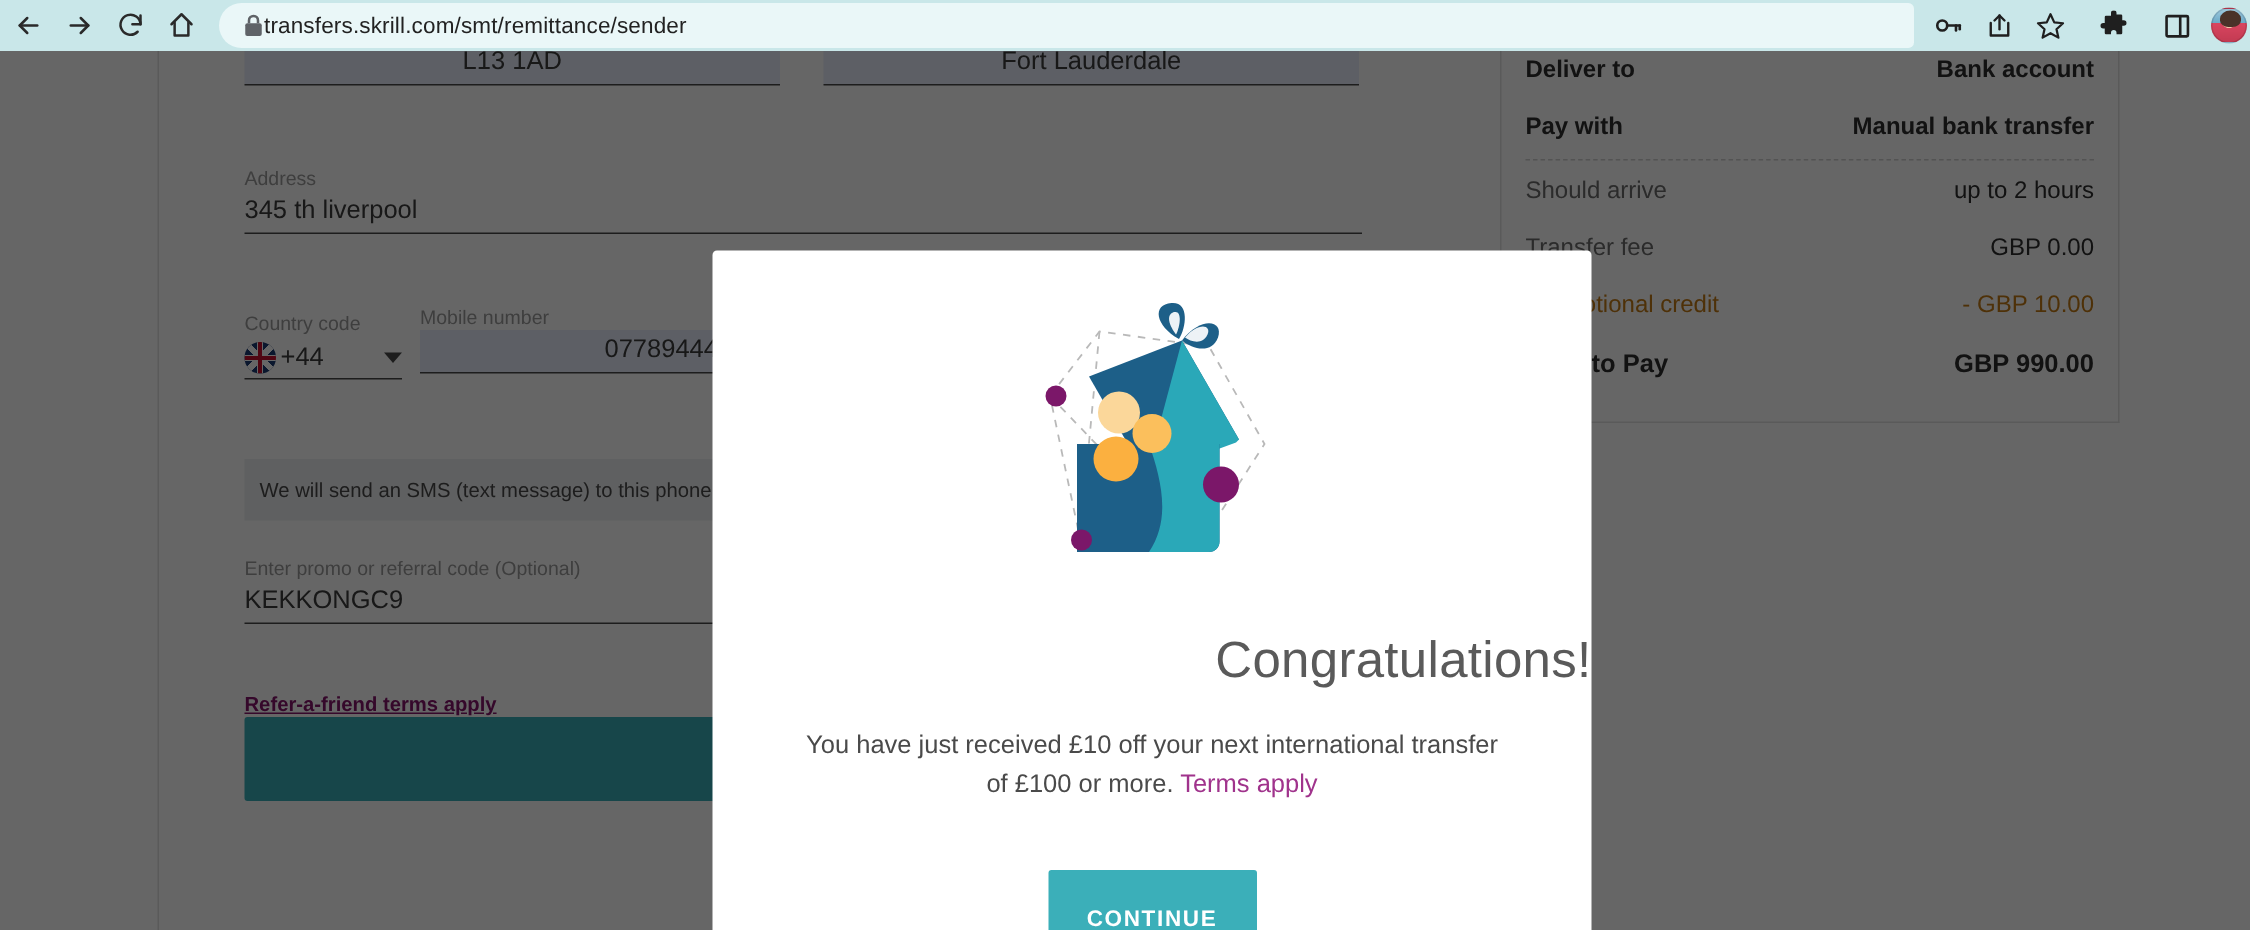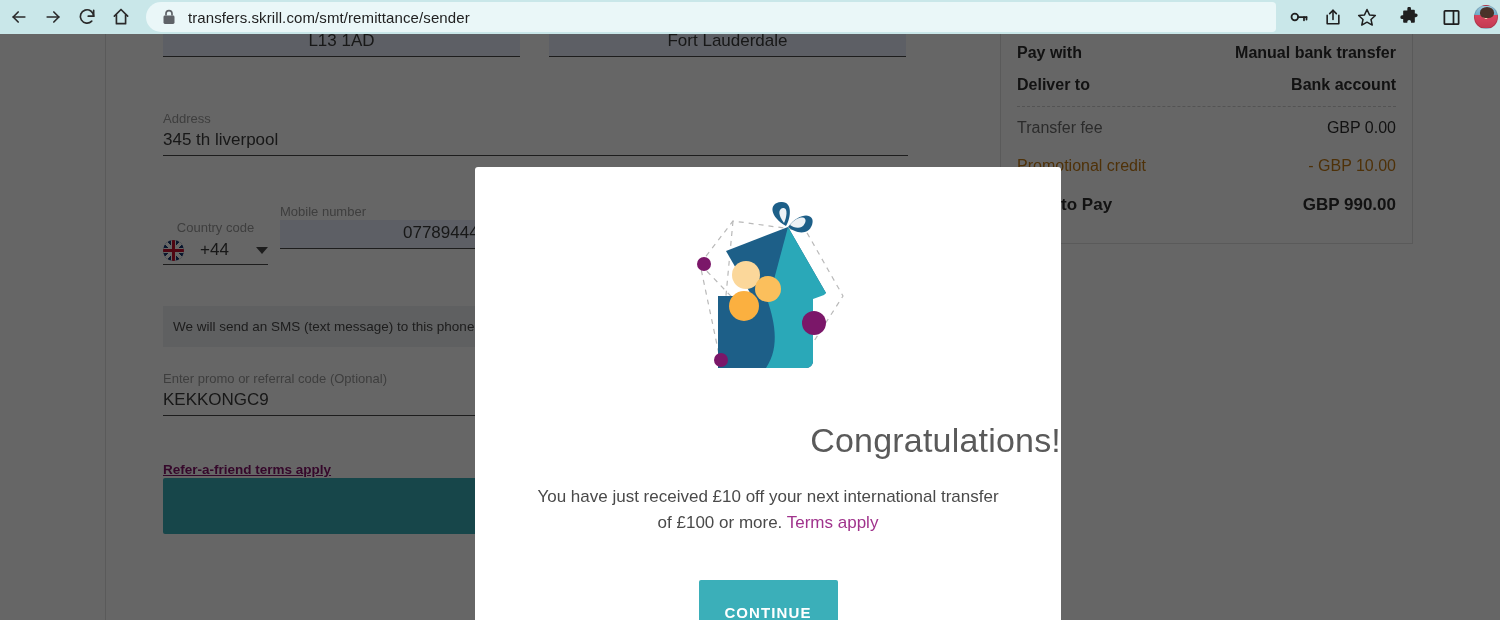--- a/index.html
+++ b/index.html
@@ -37,21 +37,20 @@
   .omnibox {
     flex: 0 0 auto;
     margin-left: 8px;
     height: 30px;
     width: 1130px;
     background: #eaf7f8;
     border-radius: 16px 4px 4px 16px;
     display: flex;
     align-items: center;
     padding-left: 16px;
-    gap: 12px;
   }
   .lock-icon { flex: 0 0 auto; display:block; }
   .url-text {
     font-size: 15px;
     color: #222222;
     letter-spacing: 0.1px;
     white-space: nowrap;
   }
   .toolbar-icons {
     display: flex;
@@ -136,27 +135,27 @@
     background: #e8eefc;
     display: inline-block;
     width: 100%;
     padding-left: 0;
     text-align: center;
   }
 
   .f-postcode { position: absolute; left: 0; top: -6px; width: 357px; }
   .f-city     { position: absolute; left: 386px; top: -6px; width: 357px; }
   .f-address  { position: absolute; left: 0; top: 77px; width: 745px; }
-  .f-country  { position: absolute; left: 0; top: 186px; width: 105px; text-align: center; }
+  .f-country  { position: absolute; left: 0; top: 174px; width: 105px; }
   .f-mobile   { position: absolute; left: 117px; top: 170px; width: 350px; }
 
   .cc-row {
     display: flex;
     align-items: center;
-    gap: 16px;
+    gap: 3px;
     height: 28px;
   }
   .flag {
     width: 21px; height: 21px;
     border-radius: 50%;
     flex: 0 0 auto;
     overflow: hidden;
     position: relative;
     background: #1b3a73;
   }
@@ -353,29 +352,33 @@
       <span class="field-value">KEKKONGC9</span>
       <div class="field-underline"></div>
     </div>
 
     <a class="promo-terms" href="#">Refer-a-friend terms apply</a>
 
     <button class="submit-btn"></button>
   </div>
 
   <div class="summary">
+    <div class="sum-row bold first">
+      <span class="sum-label">Deliver to</span>
+      <span class="sum-val">Bank account</span>
+    </div>
     <div class="sum-row bold">
       <span class="sum-label">Pay with</span>
       <span class="sum-val">Manual bank transfer</span>
     </div>
-    <div class="sum-row bold first">
-      <span class="sum-label">Deliver to</span>
-      <span class="sum-val">Bank account</span>
-    </div>
     <div class="sum-dotted"></div>
+    <div class="sum-row">
+      <span class="sum-label">Should arrive</span>
+      <span class="sum-val">up to 2 hours</span>
+    </div>
     <div class="sum-row">
       <span class="sum-label">Transfer fee</span>
       <span class="sum-val">GBP 0.00</span>
     </div>
     <div class="sum-row accent">
       <span class="sum-label">Promotional credit</span>
       <span class="sum-val">- GBP 10.00</span>
     </div>
     <div class="sum-row total">
       <span class="sum-label">Total to Pay</span>

